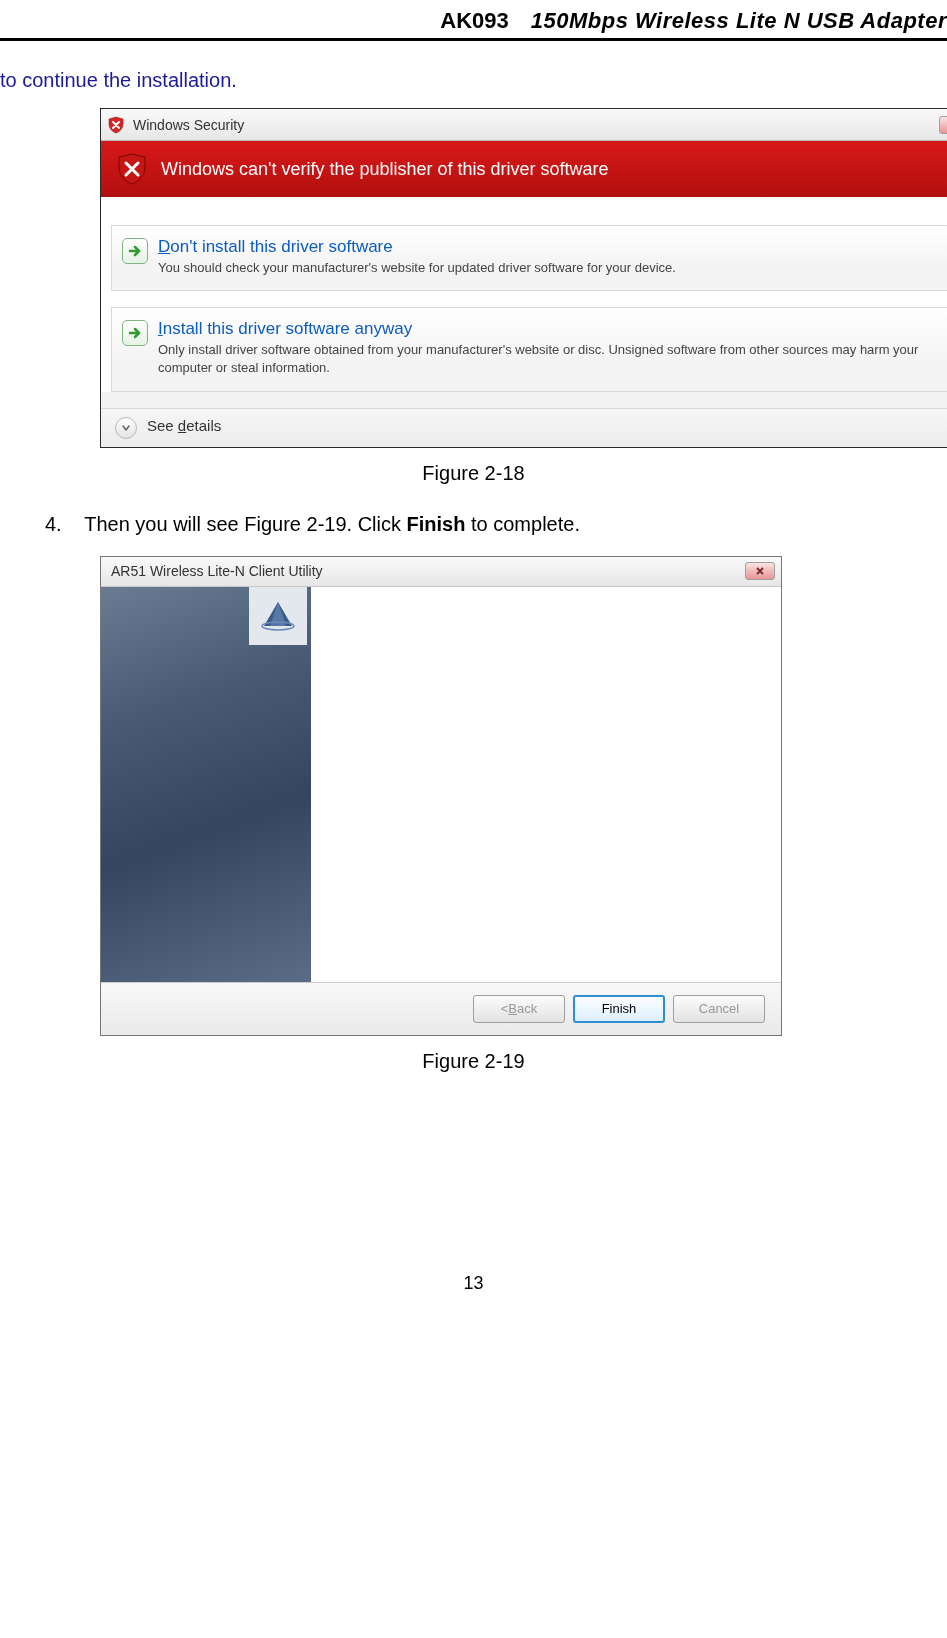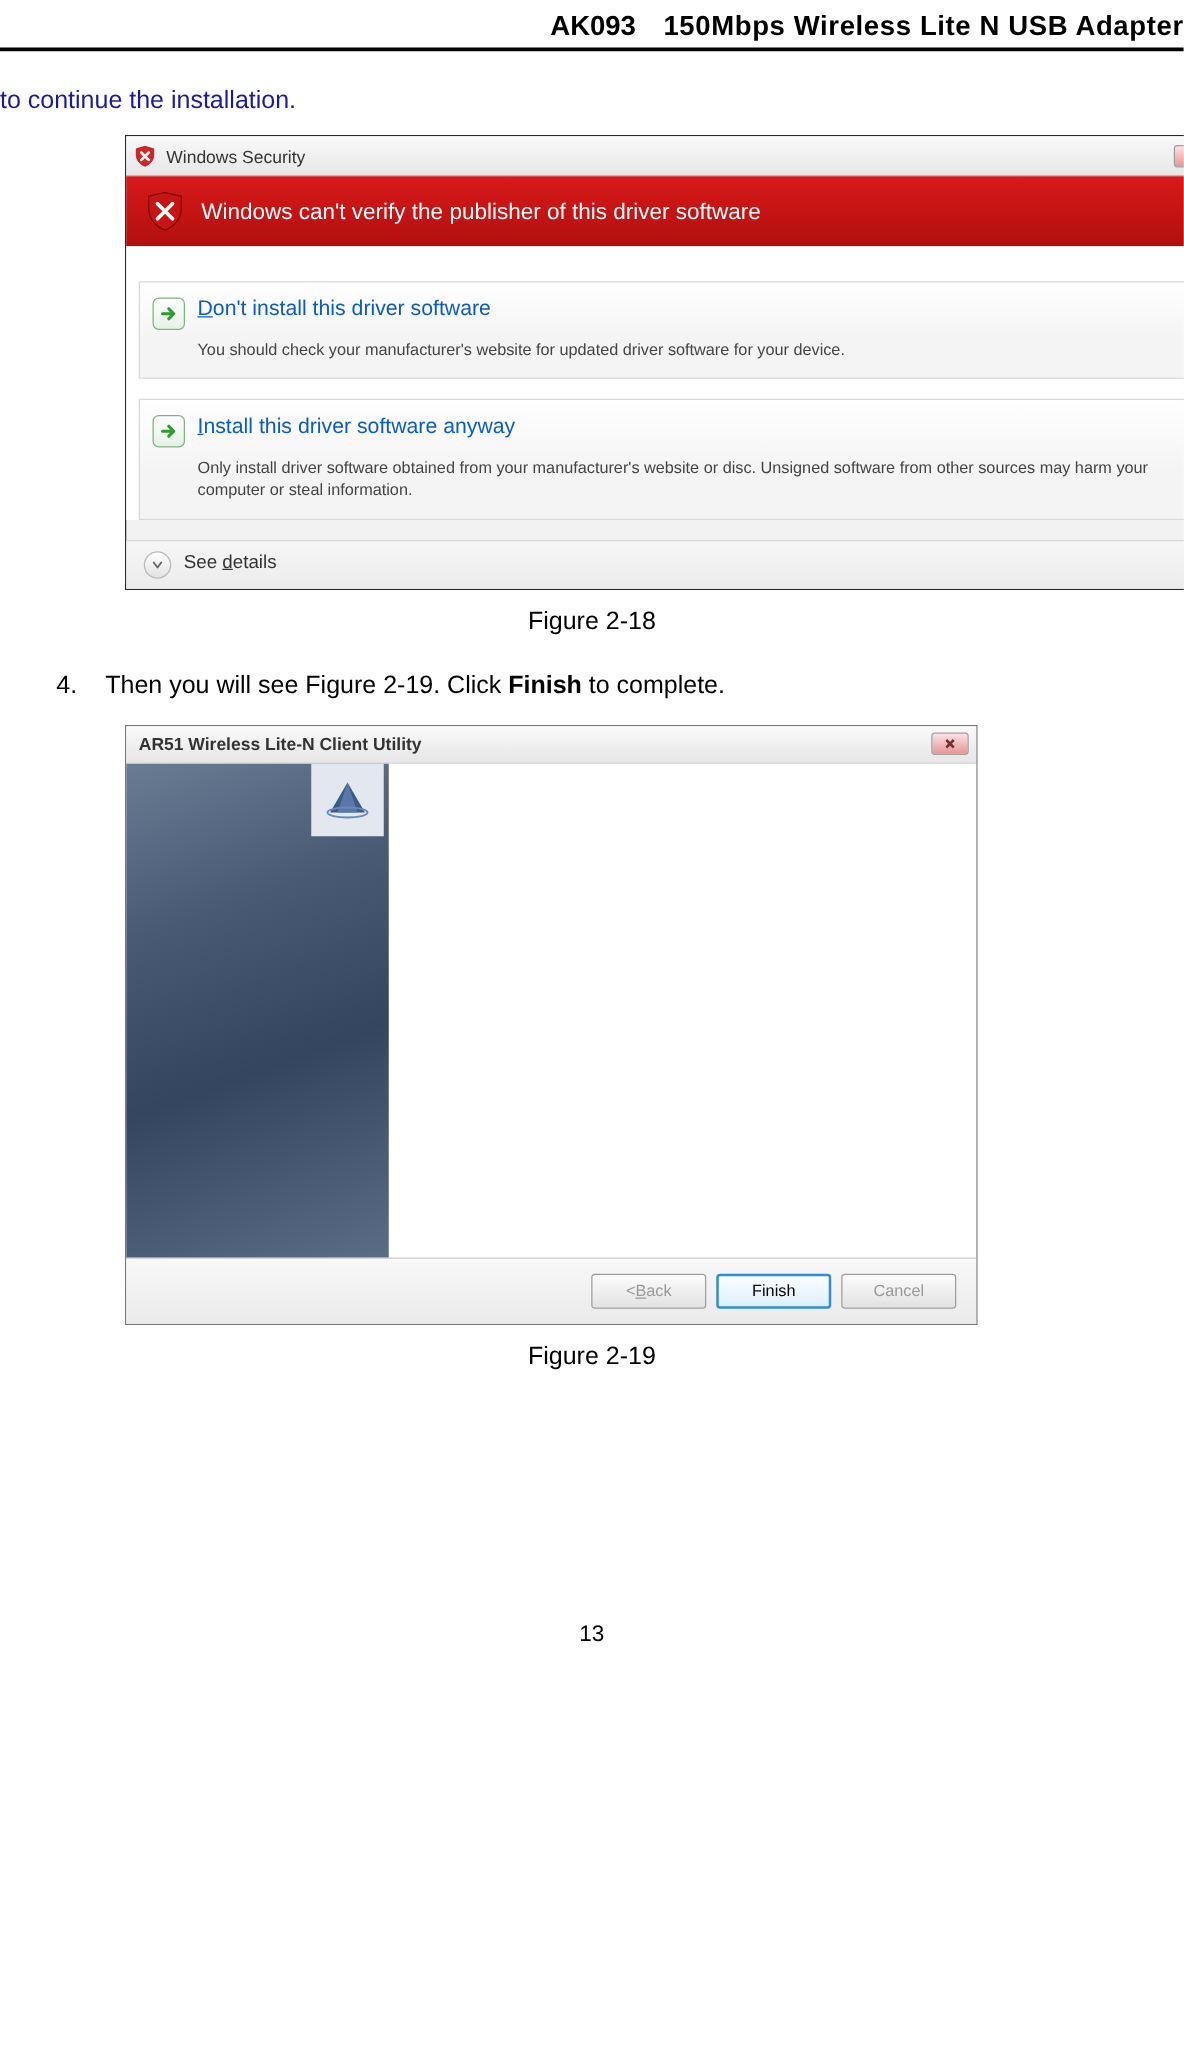--- a/index.html
+++ b/index.html
@@ -21,20 +21,21 @@
     .header-left {
       font-size: 22px;
       font-weight: bold;
       color: #000;
     }
     .header-right {
       font-size: 22px;
       font-weight: bold;
       color: #000;
       letter-spacing: 0.5px;
+      font-style: italic;
     }
     .intro-text {
       color: #1a1a9e;
       font-size: 20px;
       margin: 28px 0 16px 0;
     }
     .figure-caption {
       text-align: center;
       font-size: 20px;
       margin: 14px 0 28px 0;
@@ -129,21 +130,21 @@
     }
     .option-box .arrow svg { display: block; }
     .option-box .opt-content { line-height: 1.35; }
     .option-box .opt-title {
       color: #0b5cc2;
       font-size: 17px;
     }
     .option-box .opt-desc {
       color: #444;
       font-size: 13px;
-      margin-top: 12px;
+      margin-top: 0;
     }
     .see-details {
       background: linear-gradient(to bottom, #f6f6f6, #ececec);
       border-top: 1px solid #d8d8d8;
       padding: 8px 14px;
       display: flex;
       gap: 10px;
     }
     .chevron-circle {
       width: 22px;
@@ -162,21 +163,20 @@
       border: 1px solid #777;
       font-family: Tahoma, sans-serif;
     }
     .dialog2 .titlebar2 {
       height: 30px;
       display: flex;
       align-items: center;
       padding: 0 6px 0 10px;
       background: linear-gradient(to bottom, #fafafa, #e6e6e6);
       border-bottom: 1px solid #c8c8c8;
-      font-weight: bold;
     }
     .titlebar2 .title2 { flex: 1; font-size: 14px; color: #333; }
     .dialog2-body {
       display: flex;
       background: #fff;
     }
     .side-panel {
       width: 210px;
       background: linear-gradient(160deg, #6a7b94 0%, #495a74 30%, #33455f 60%, #5a6c86 100%);
       height: 395px;

